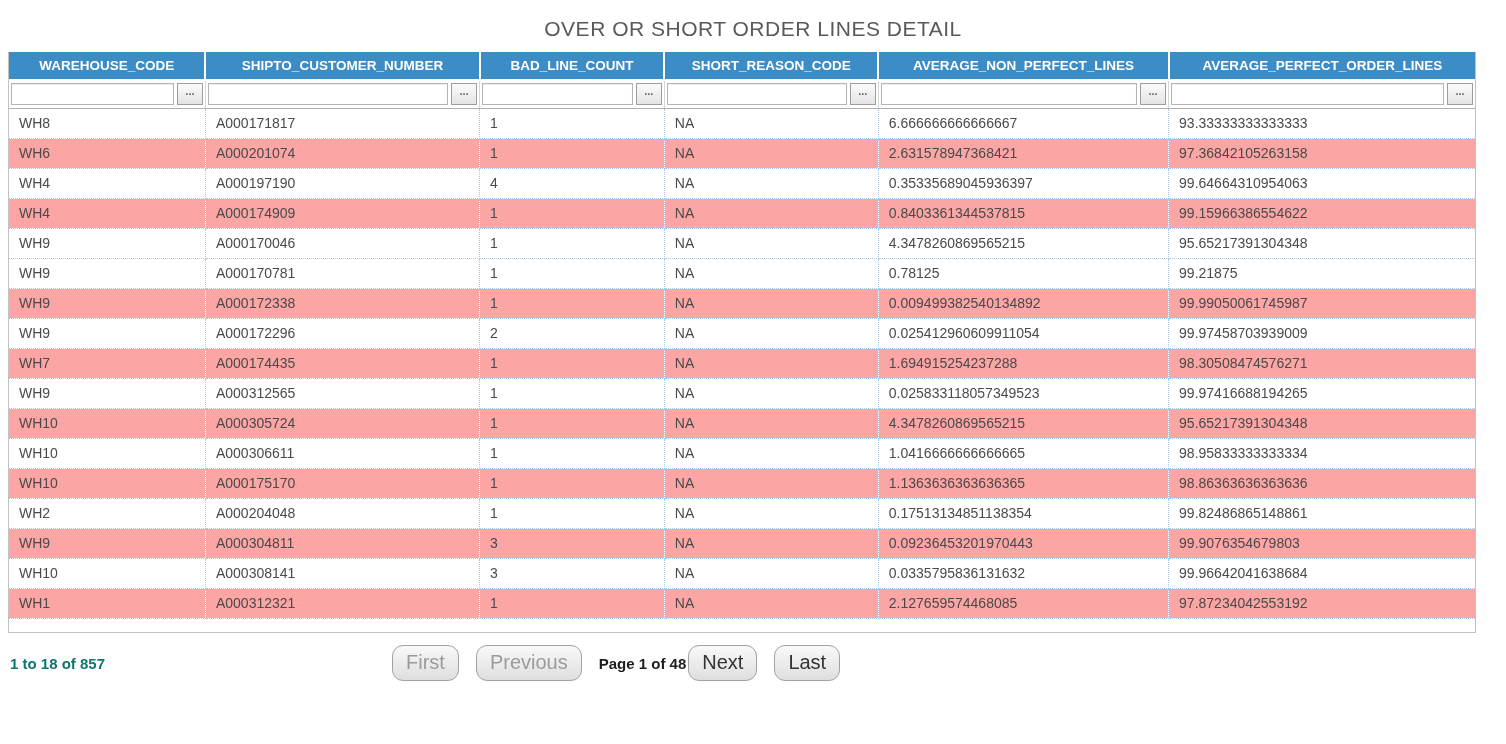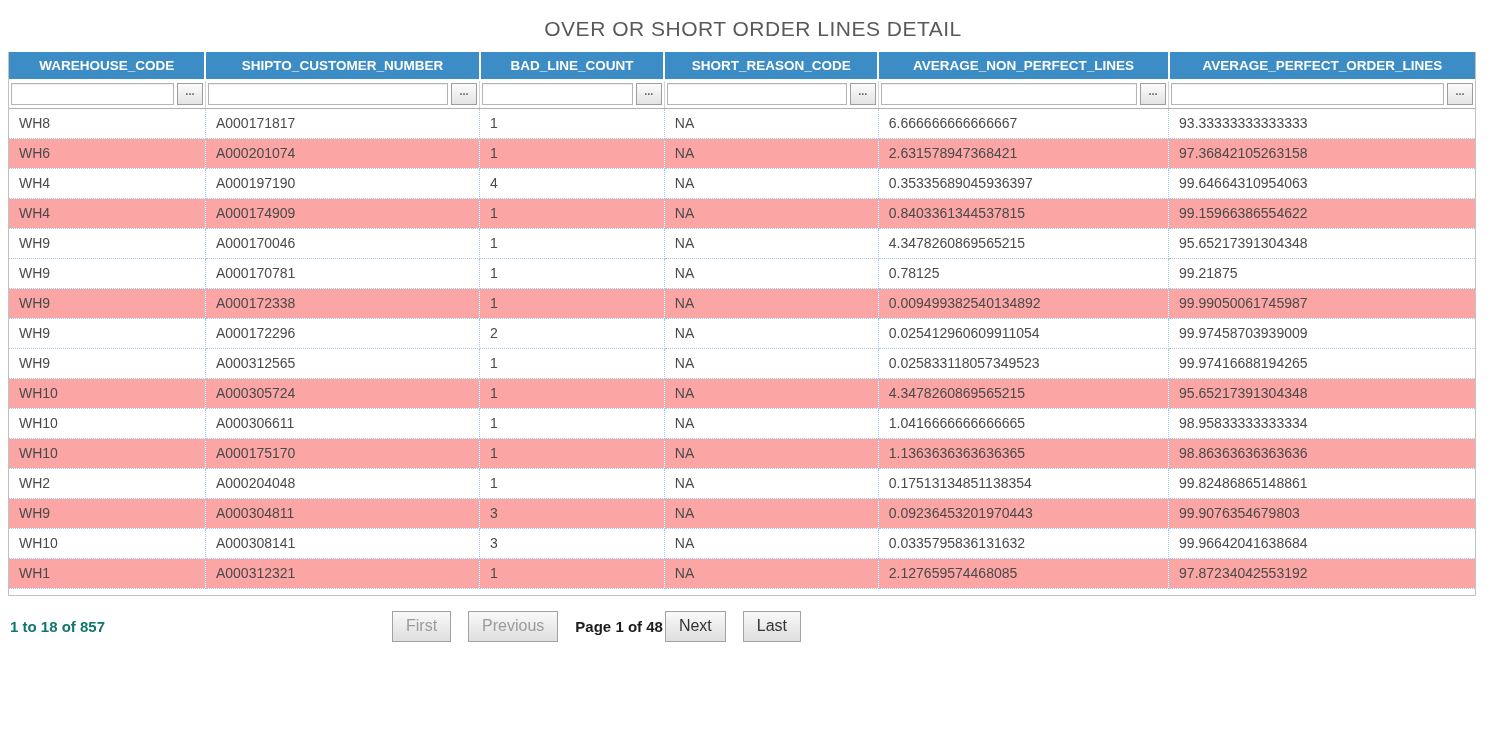--- a/index.html
+++ b/index.html
@@ -16,21 +16,21 @@
     color: #595959;
     font-size: 21px;
     letter-spacing: 0.5px;
     margin: 17px 0 11px 0;
     font-weight: 400;
   }
   .grid-wrap {
     margin: 0 30px 2px 8px;
     border: 1px solid #c2c2c2;
     border-top: none;
-    padding-bottom: 6px;
+    padding-bottom: 13px;
     background: #ffffff;
   }
   table.data-grid {
     width: 100%;
     border-collapse: collapse;
     table-layout: fixed;
   }
   .col-0 { width: 13.4%; }
   .col-1 { width: 18.7%; }
   .col-2 { width: 12.6%; }
@@ -114,25 +114,25 @@
     color: #0f766e;
     width: 382px;
     flex: 0 0 auto;
   }
   .pager {
     display: flex;
     align-items: center;
   }
   .pager button {
     font-family: "Liberation Sans", sans-serif;
-    font-size: 16px;
+    font-size: 20px;
     color: #333333;
     background: linear-gradient(#f9f9f9, #dedede);
     border: 1px solid #a2a2a2;
-    border-radius: 0;
+    border-radius: 11px;
     padding: 5px 13px 6px 13px;
     margin-right: 17px;
     cursor: pointer;
   }
   .pager button.disabled {
     color: #9b9b9b;
     cursor: default;
   }
   .page-indicator {
     font-size: 15px;
@@ -263,20 +263,28 @@
           <td>99.99050061745987</td>
         </tr>
         <tr>
           <td>WH9</td>
           <td>A000172296</td>
           <td>2</td>
           <td>NA</td>
           <td>0.025412960609911054</td>
           <td>99.97458703939009</td>
         </tr>
+        <tr class="striped">
+          <td>WH7</td>
+          <td>A000174435</td>
+          <td>1</td>
+          <td>NA</td>
+          <td>1.694915254237288</td>
+          <td>98.30508474576271</td>
+        </tr>
         <tr>
           <td>WH9</td>
           <td>A000312565</td>
           <td>1</td>
           <td>NA</td>
           <td>0.025833118057349523</td>
           <td>99.97416688194265</td>
         </tr>
         <tr class="striped">
           <td>WH10</td>

